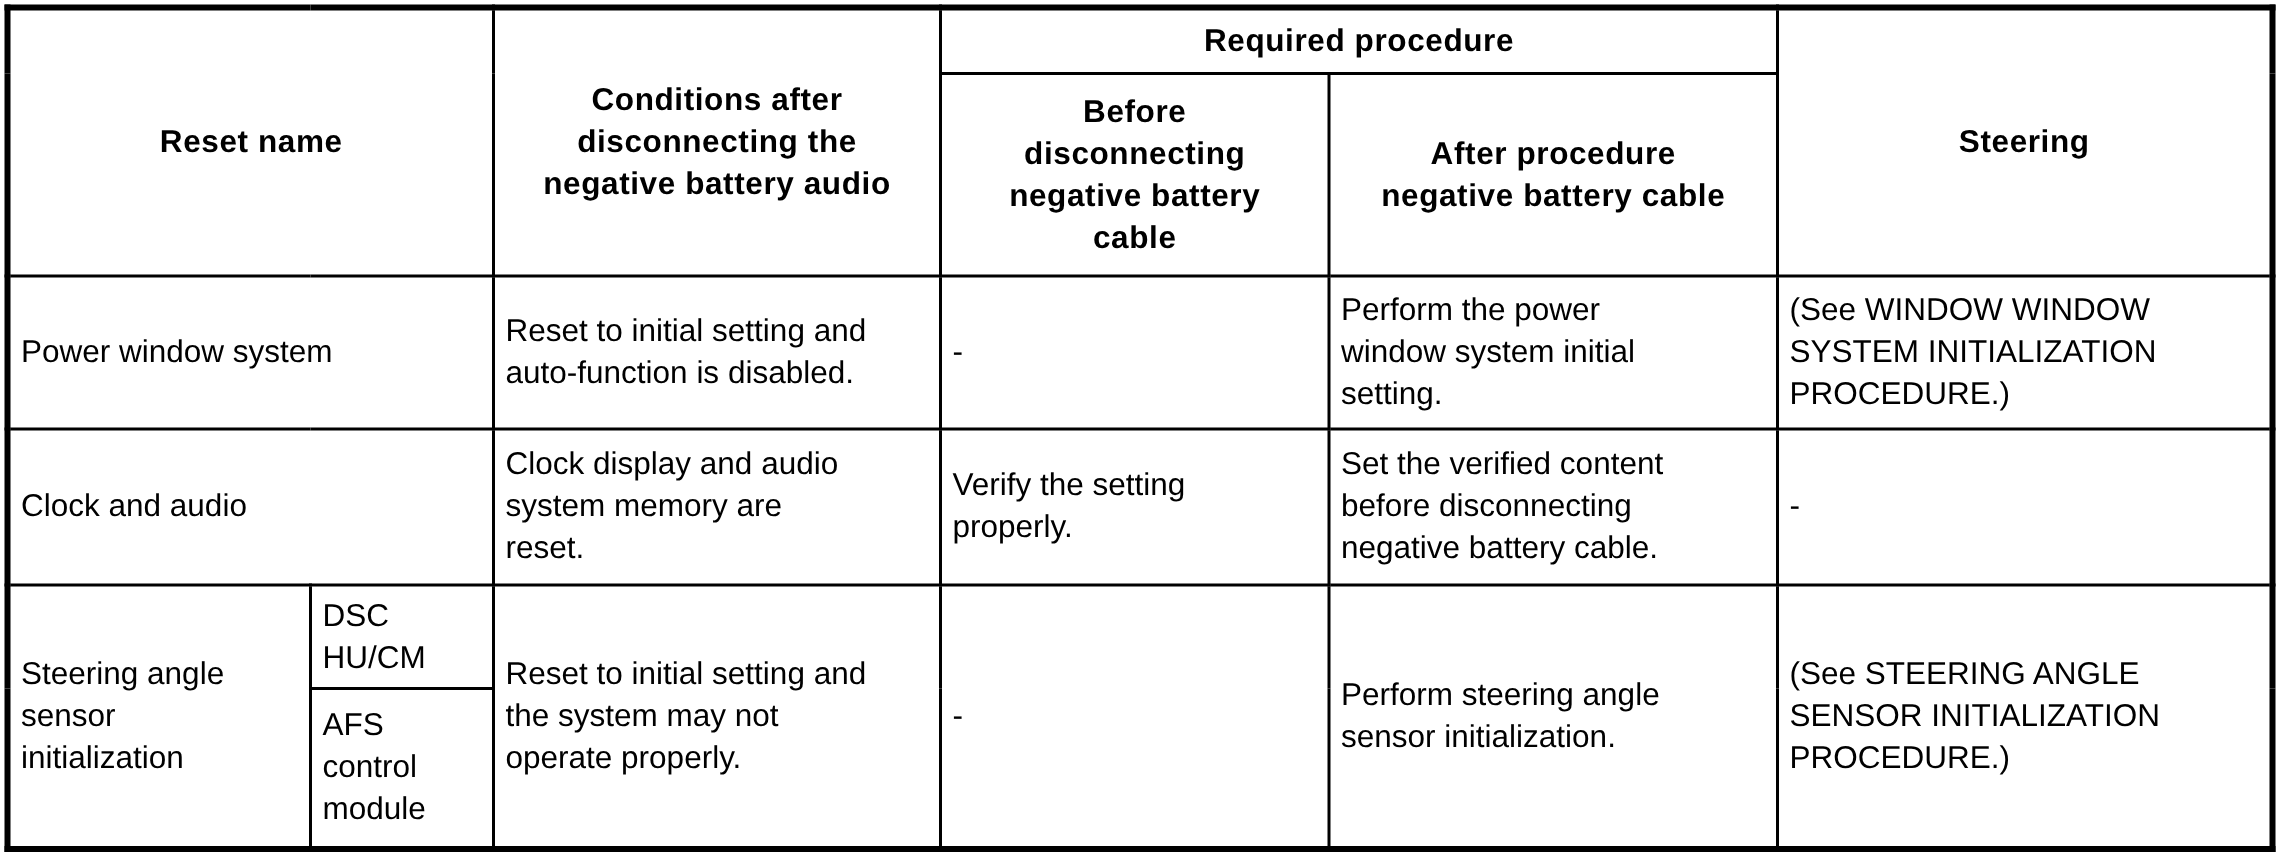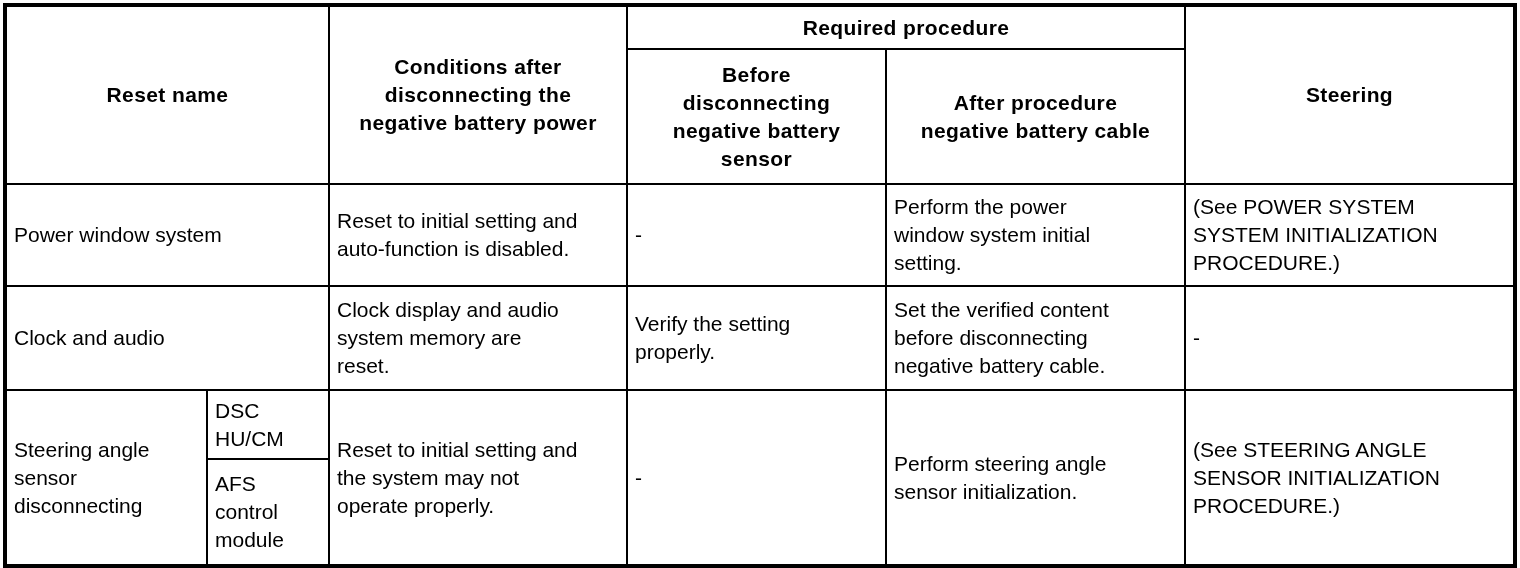--- a/index.html
+++ b/index.html
@@ -51,62 +51,62 @@
     <col style="width:298px">
     <col style="width:259px">
     <col style="width:299px">
     <col style="width:330px">
   </colgroup>
   <thead>
     <tr style="height:44px">
       <th colspan="2" rowspan="2">Reset name</th>
       <th rowspan="2">Conditions after
 disconnecting the
-negative battery power</th>
+negative battery audio</th>
       <th colspan="2">Required procedure</th>
       <th rowspan="2">Steering</th>
     </tr>
     <tr style="height:135px">
       <th>Before
 disconnecting
 negative battery
-sensor</th>
+cable</th>
       <th>After procedure
 negative battery cable</th>
     </tr>
   </thead>
   <tbody>
     <tr style="height:102px">
       <td colspan="2">Power window system</td>
       <td>Reset to initial setting and
 auto-function is disabled.</td>
       <td>-</td>
       <td>Perform the power
 window system initial
 setting.</td>
-      <td>(See POWER SYSTEM
+      <td>(See WINDOW WINDOW
 SYSTEM INITIALIZATION
 PROCEDURE.)</td>
     </tr>
     <tr style="height:104px">
       <td colspan="2">Clock and audio</td>
       <td>Clock display and audio
 system memory are
 reset.</td>
       <td>Verify the setting
 properly.</td>
       <td>Set the verified content
 before disconnecting
 negative battery cable.</td>
       <td>-</td>
     </tr>
     <tr style="height:69px">
       <td rowspan="2">Steering angle
 sensor
-disconnecting</td>
+initialization</td>
       <td>DSC
 HU/CM</td>
       <td rowspan="2">Reset to initial setting and
 the system may not
 operate properly.</td>
       <td rowspan="2">-</td>
       <td rowspan="2">Perform steering angle
 sensor initialization.</td>
       <td rowspan="2">(See STEERING ANGLE
 SENSOR INITIALIZATION

